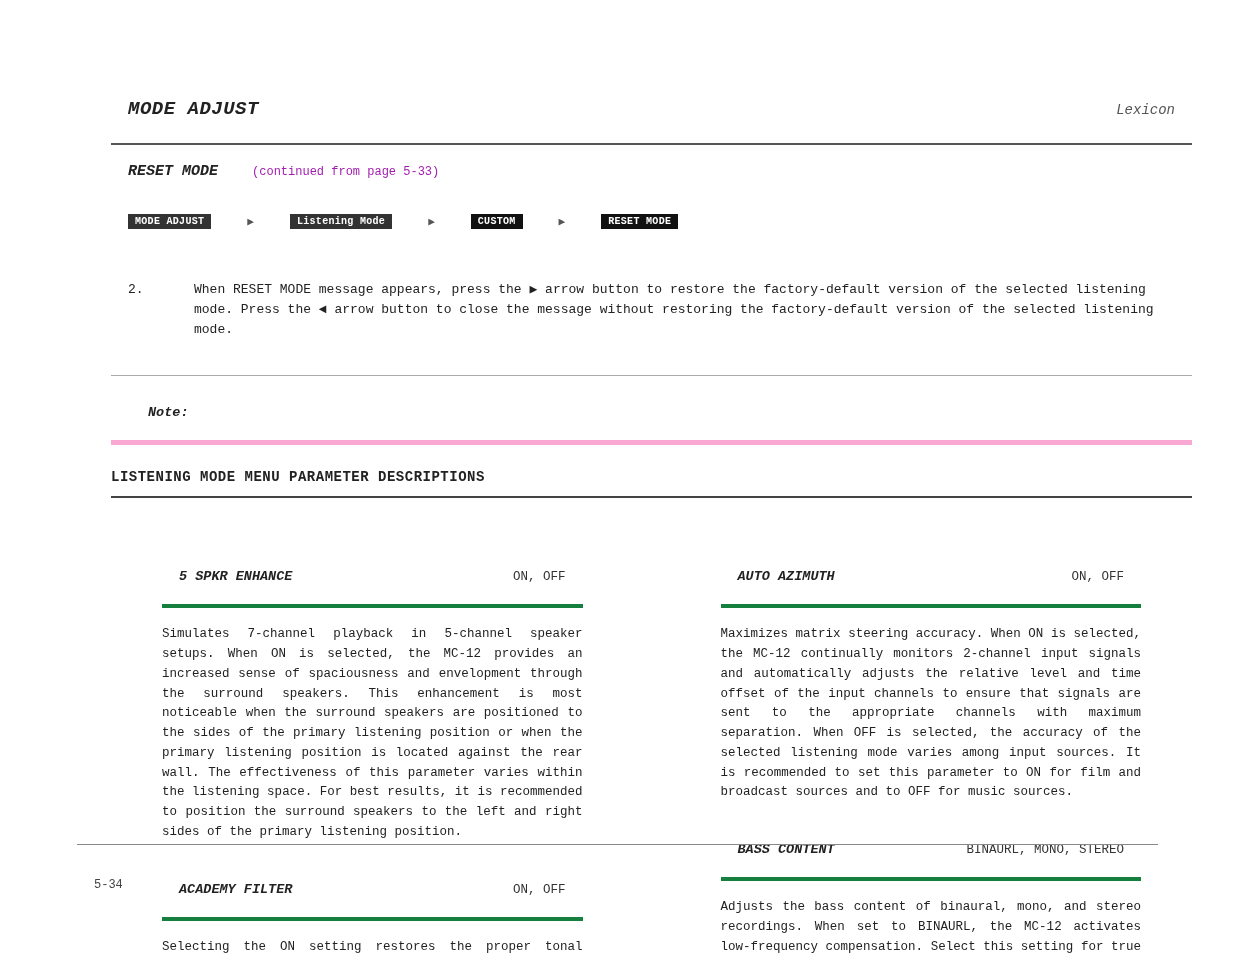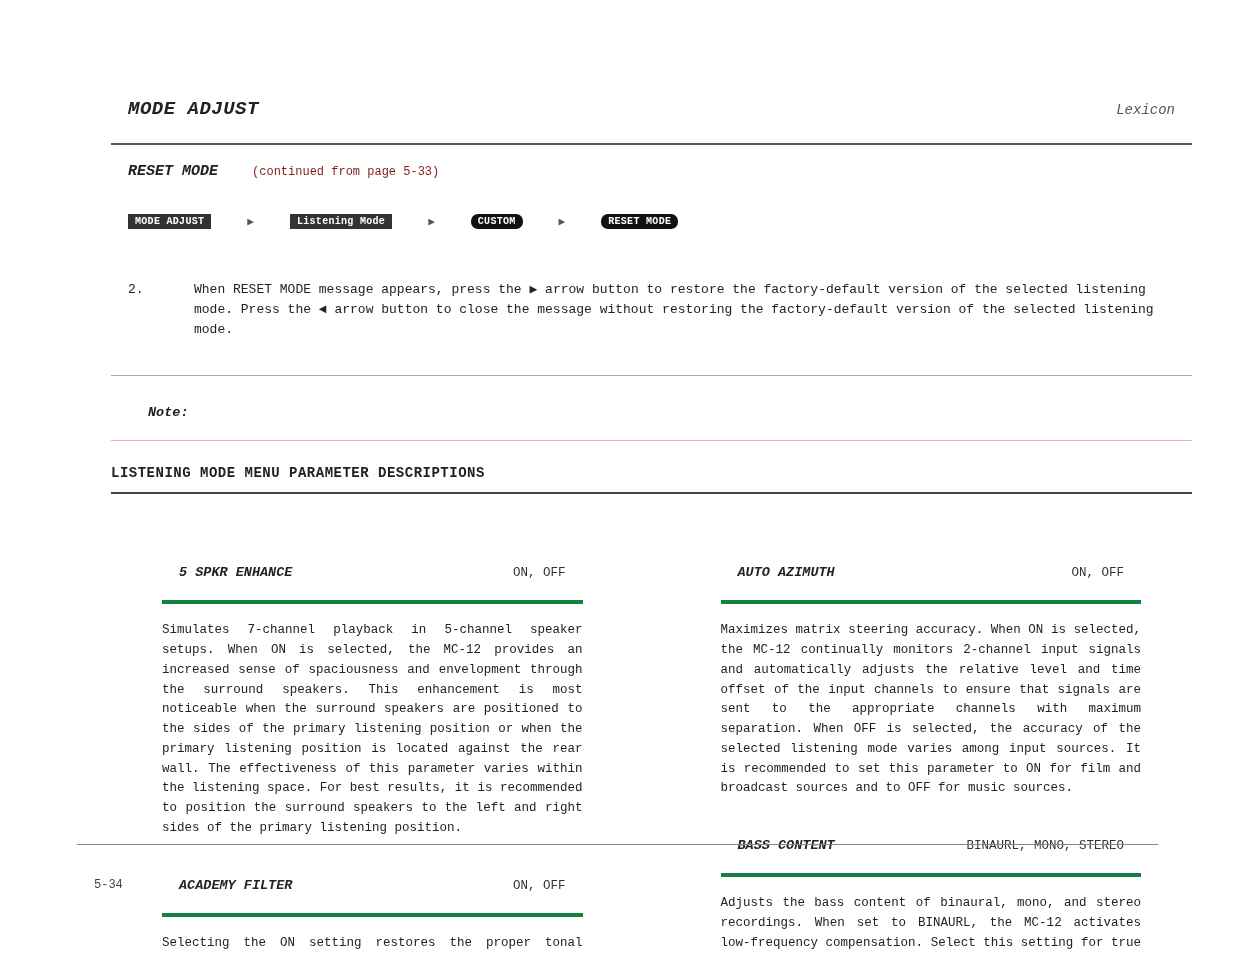--- a/index.html
+++ b/index.html
@@ -38,21 +38,21 @@
     .section-title {
       font-weight: bold;
       font-style: italic;
       font-size: 15px;
       margin-bottom: 6px;
     }
     .section-title span.continued {
       font-weight: normal;
       font-style: normal;
       font-size: 12px;
-      color: #7f1d1d;
+      color: #a21caf;
       margin-left: 8px;
     }
 
     
     .breadcrumb-bar {
       display: flex;
       align-items: center;
       gap: 0;
       margin-bottom: 14px;
     }
@@ -64,21 +64,20 @@
       padding: 2px 7px;
       letter-spacing: 0.3px;
     }
     .breadcrumb-arrow {
       color: #555;
       font-size: 11px;
       padding: 0 2px;
     }
     .breadcrumb-item.highlight {
       background: #111;
-      border-radius: 7px;
     }
 
     
     .step-block {
       display: flex;
       gap: 12px;
       margin-bottom: 18px;
       font-size: 13px;
       line-height: 1.55;
     }
@@ -86,21 +85,21 @@
       min-width: 20px;
       font-size: 13px;
     }
     .step-text {
       flex: 1;
     }
 
     
     .note-box {
       border-top: 1px solid #aaa;
-      border-bottom: 1px solid #f9a8d4;
+      border-bottom: 5px solid #f9a8d4;
       padding: 12px 20px 14px 20px;
       margin-bottom: 24px;
     }
     .note-label {
       font-style: italic;
       font-weight: bold;
       font-size: 13.5px;
       margin-bottom: 6px;
     }
     .note-text {

